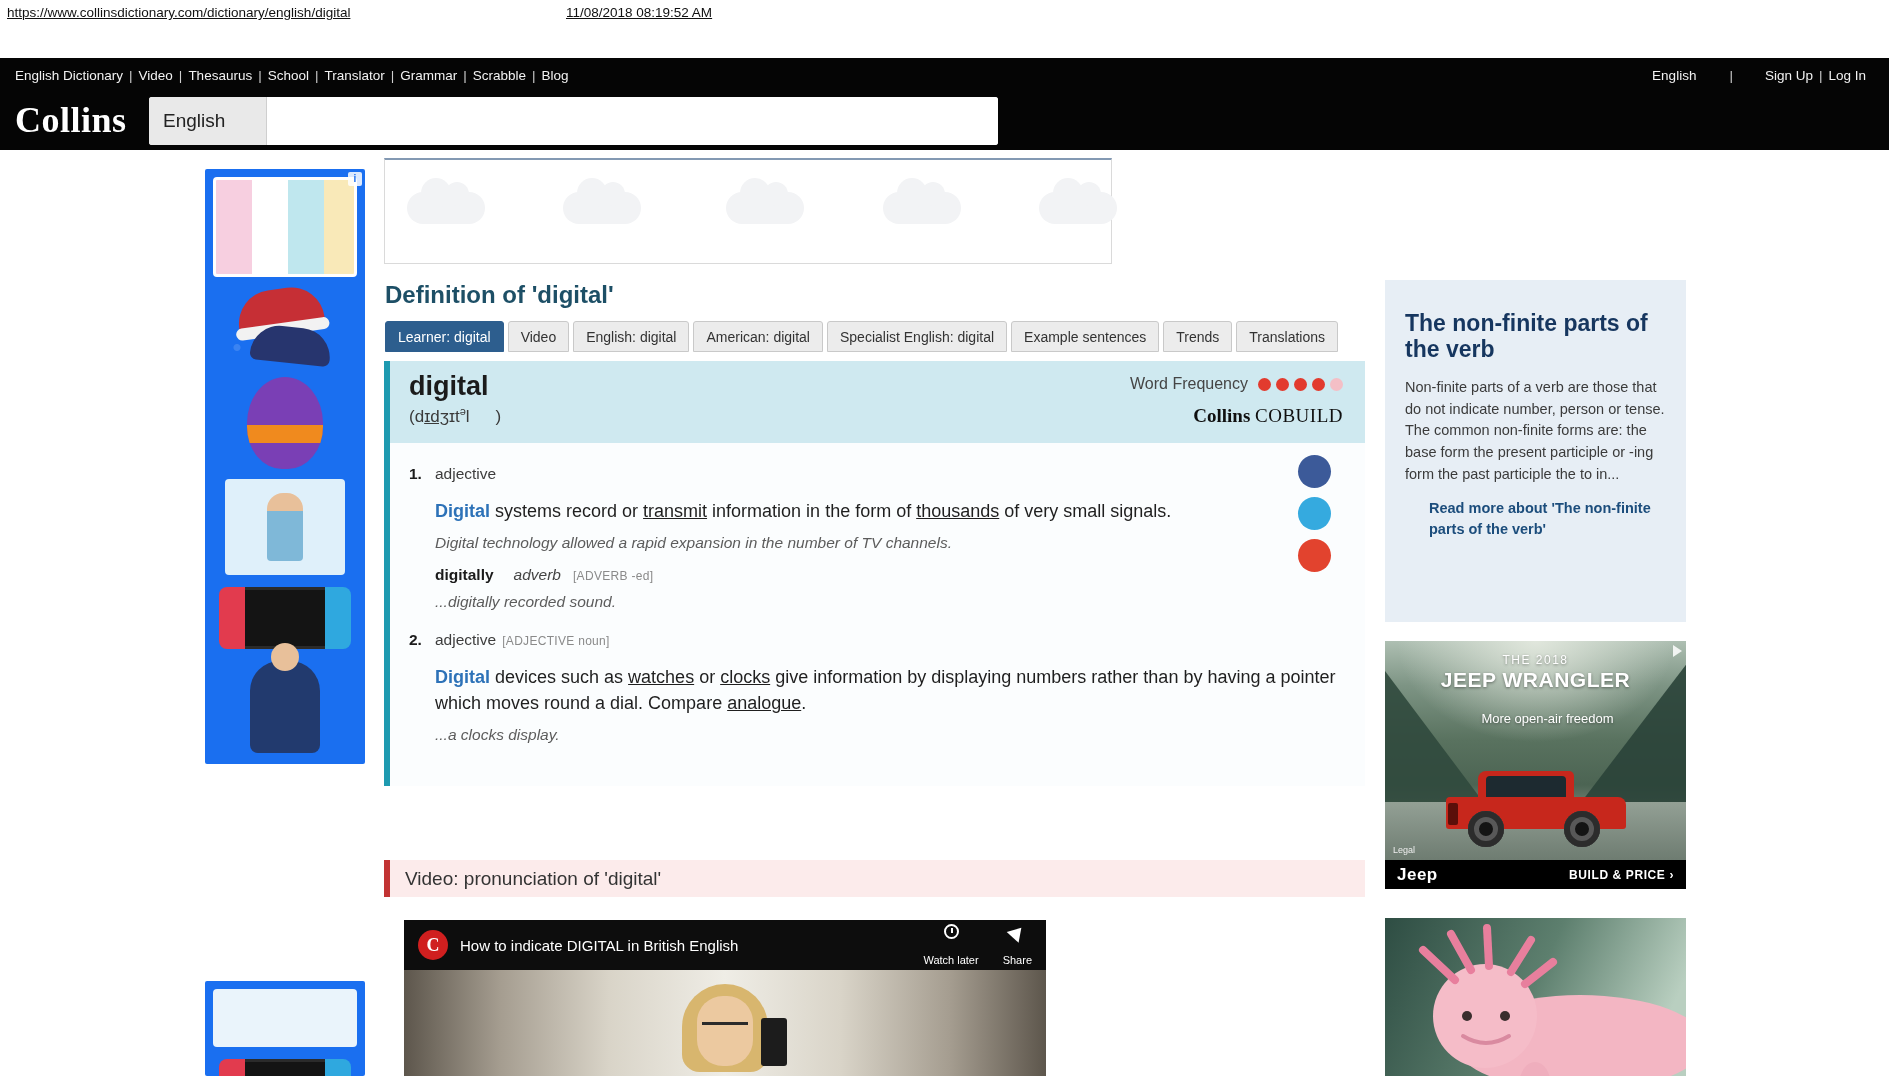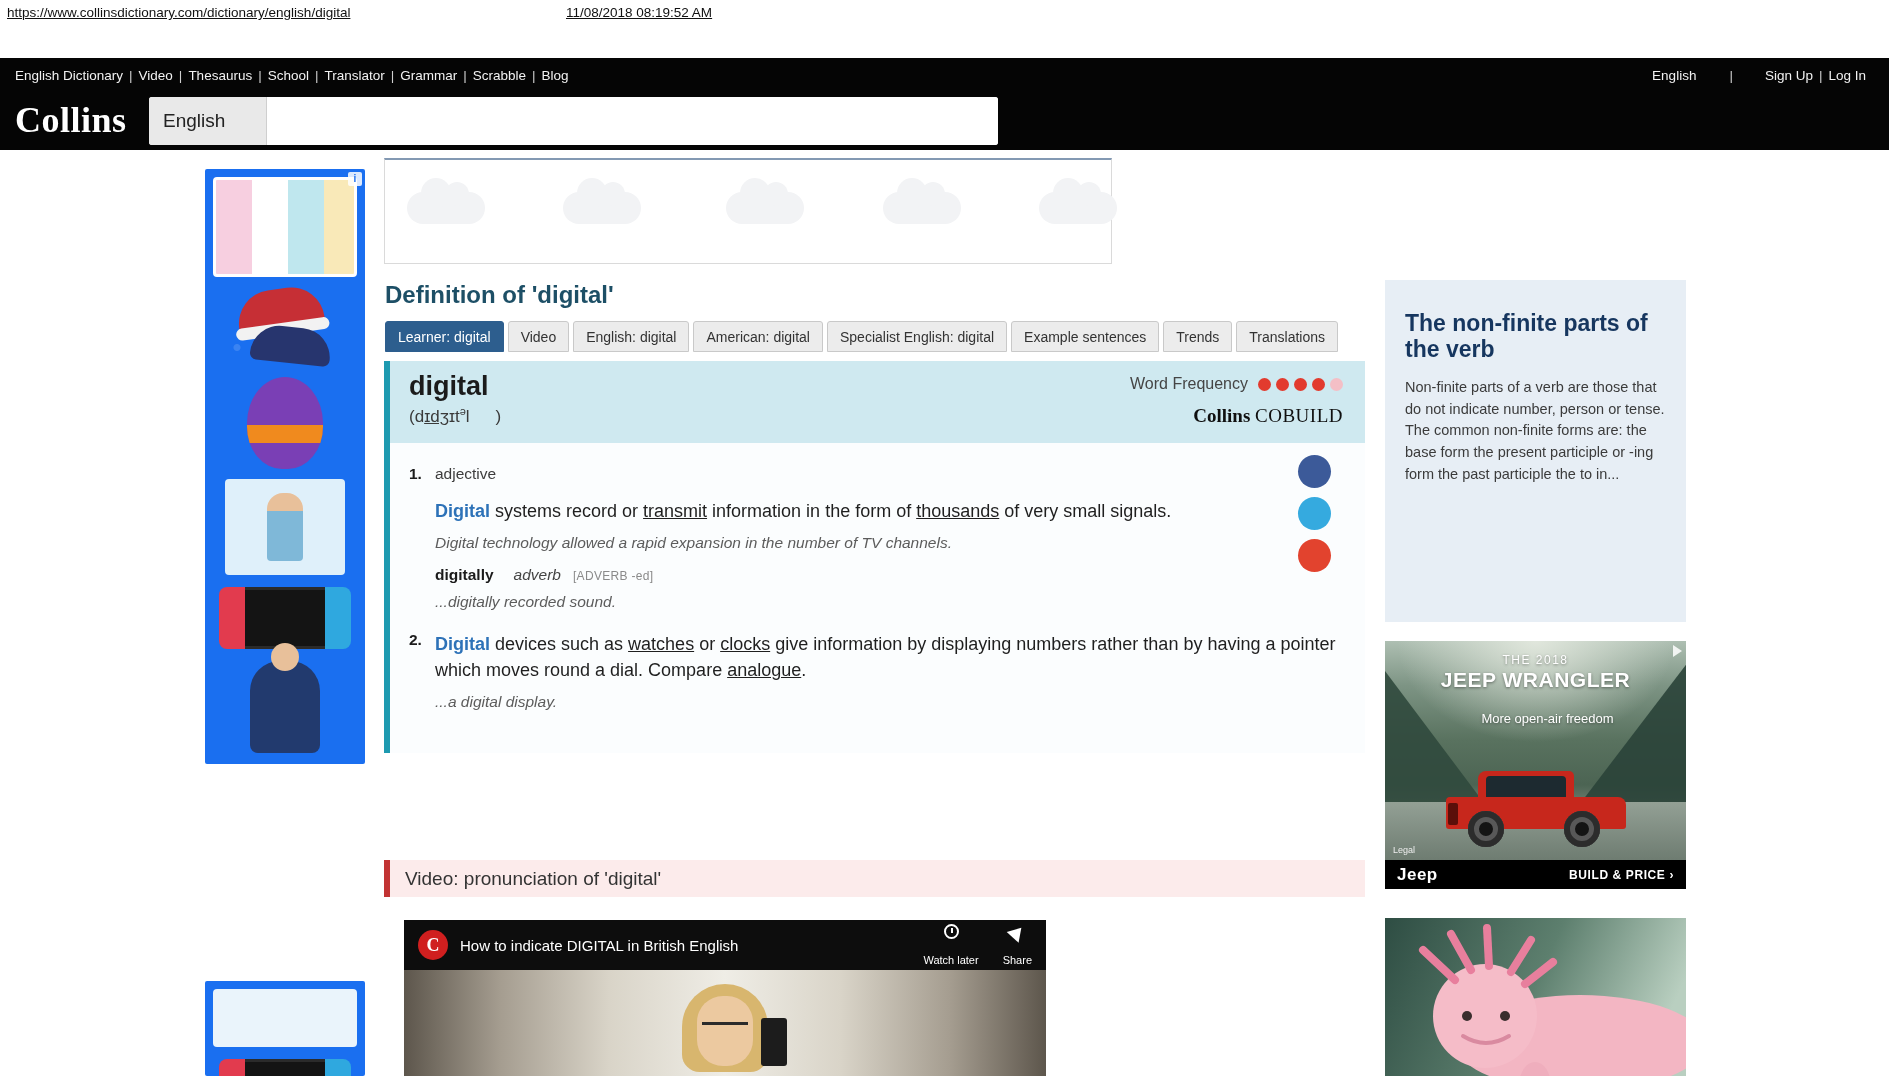--- a/index.html
+++ b/index.html
@@ -276,22 +276,23 @@
       <p class="def"><span class="hw-link">Digital</span><span> systems record or </span><span class="xref">transmit</span><span> information in the form of </span><span class="xref">thousands</span><span> of very small signals.</span></p>
       <p class="example">Digital technology allowed a rapid expansion in the number of TV channels.</p>
       <p class="derived">
         <span class="derived-word">digitally</span><span class="derived-pos">adverb</span><span class="gram">[ADVERB -ed]</span>
       </p>
       <p class="example">...digitally recorded sound.</p>
     </div>
 
     <div class="sense">
       <span class="sense-num">2.</span>
+      <div class="sense-head"><span>adjective</span><span class="gram">[ADJECTIVE noun]</span></div>
       <p class="def"><span class="hw-link">Digital</span><span> devices such as </span><span class="xref">watches</span><span> or </span><span class="xref">clocks</span><span> give information by displaying numbers rather than by having a pointer which moves round a dial. Compare </span><span class="xref">analogue</span><span>.</span></p>
-      <p class="example">...a digital display.</p>
+      <p class="example">...a clocks display.</p>
     </div>
 
   </div>
 </div>
 
 <div class="video-head">
   <span>Video: pronunciation of 'digital'</span>
 </div>
 
 <div class="video-embed">
@@ -313,20 +314,21 @@
     <div class="yt-hair"></div>
     <div class="yt-face"></div>
     <div class="yt-glasses"></div>
     <div class="yt-phone"></div>
   </div>
 </div>
 
 <div class="grammar-card">
   <div class="grammar-title">The non-finite parts of the verb</div>
   <div class="grammar-body">Non-finite parts of a verb are those that do not indicate number, person or tense. The common non-finite forms are: the base form the present participle or -ing form the past participle the to in...</div>
+  <a class="grammar-link">Read more about 'The non-finite parts of the verb'</a>
 </div>
 
 <div class="jeep-ad">
   <div class="jeep-sky"></div>
   <div class="jeep-m1"></div>
   <div class="jeep-m2"></div>
   <div class="jeep-text">
     <div class="jeep-l1">THE 2018</div>
     <div class="jeep-l2">JEEP WRANGLER</div>
     <div class="jeep-l3">More open-air freedom</div>

